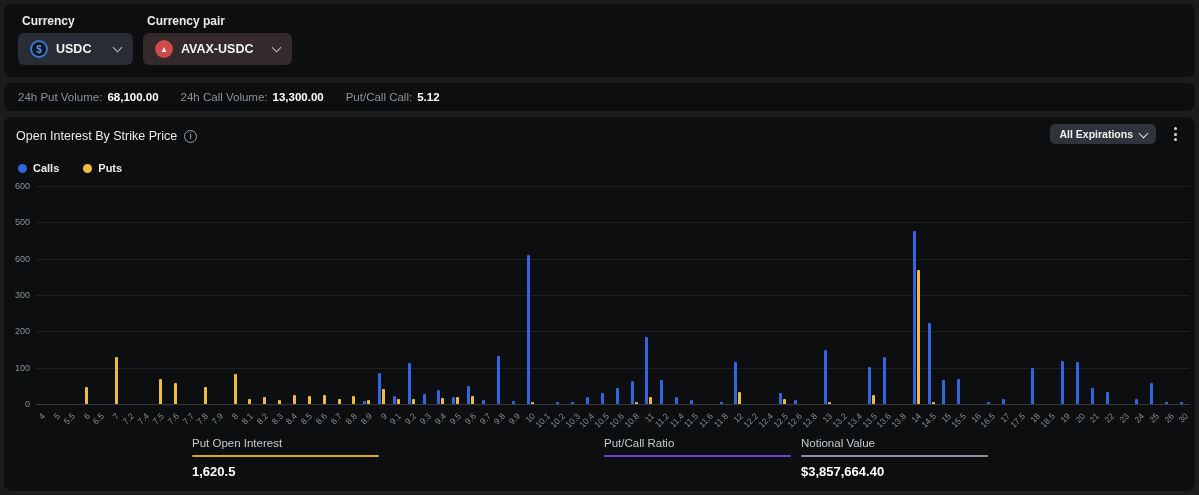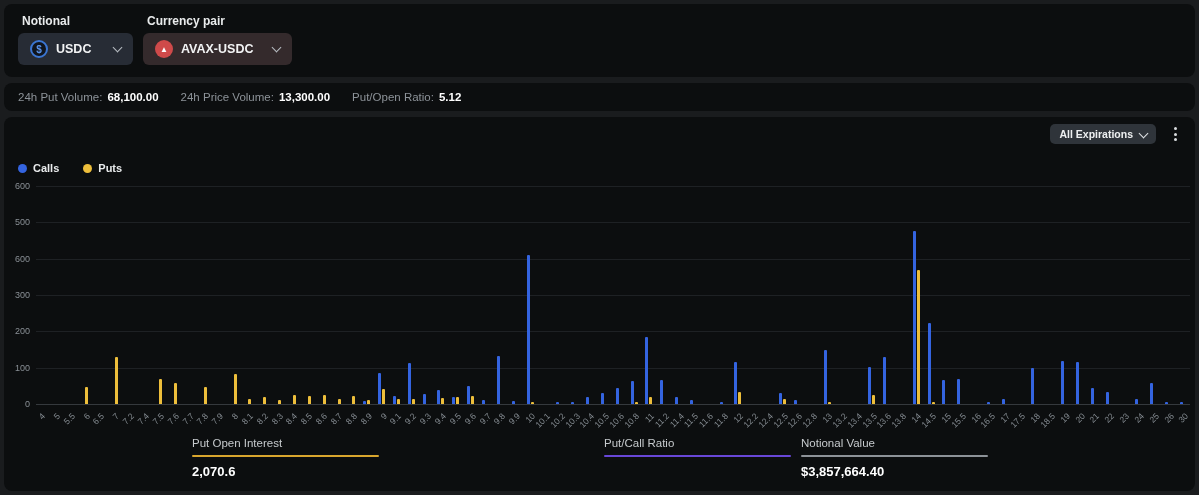--- a/index.html
+++ b/index.html
@@ -46,21 +46,21 @@
   .fstat .flbl{font-size:11.5px;color:#c6cacd;}
   .fstat .fline{height:2px;margin-top:6px;border-radius:1px;}
   .fstat .fval{margin-top:7px;font-size:13px;font-weight:bold;color:#ffffff;}
 </style>
 </head>
 <body>
 
 <div id="app">
 
   <div class="panel" id="controls-panel">
-    <div class="ctl-label" style="left:18px">Notional</div>
+    <div class="ctl-label" style="left:18px">Currency</div>
     <div class="ctl-label" style="left:143px">Currency pair</div>
 
     <div class="dd-btn" id="currency-btn">
       <span class="coin usdc">$</span>
       <span class="val">USDC</span>
       <span class="chev"></span>
     </div>
 
     <div class="dd-btn" id="pair-btn">
       <span class="coin avax">▲</span>
@@ -68,30 +68,34 @@
       <span class="chev"></span>
     </div>
   </div>
 
   <div class="panel" id="volume-panel">
     <div class="vstat">
       <span class="lbl">24h Put Volume:</span>
       <span class="v">68,100.00</span>
     </div>
     <div class="vstat">
-      <span class="lbl">24h Price Volume:</span>
+      <span class="lbl">24h Call Volume:</span>
       <span class="v">13,300.00</span>
     </div>
     <div class="vstat">
-      <span class="lbl">Put/Open Ratio:</span>
+      <span class="lbl">Put/Call Call:</span>
       <span class="v">5.12</span>
     </div>
   </div>
 
   <div class="panel" id="chart-panel">
+    <div id="chart-title-row">
+      <span id="chart-title">Open Interest By Strike Price</span>
+      <span class="info">i</span>
+    </div>
 
     <div id="expiry-btn">
       <span class="val">All Expirations</span>
       <span class="chev"></span>
     </div>
     <div id="kebab">
         <i></i>
         <i></i>
         <i></i>
       </div>
@@ -272,21 +276,21 @@
         <div class="xlab" style="left: 1069.75px; top: 294px;">25</div>
         <div class="bar" style="left: 1161.1px; top: 285px; height: 2px; background: rgb(52, 100, 224);"></div>
         <div class="xlab" style="left: 1084.6px; top: 294px;">26</div>
         <div class="bar" style="left: 1175.95px; top: 285px; height: 2px; background: rgb(52, 100, 224);"></div>
         <div class="xlab" style="left: 1099.45px; top: 294px;">30</div>
       </div>
 
     <div class="fstat" style="left:188px">
       <div class="flbl">Put Open Interest</div>
       <div class="fline" style="background: rgb(217, 166, 46);"></div>
-      <div class="fval">2,070.6</div>
+      <div class="fval">1,620.5</div>
     </div>
     <div class="fstat" style="left:600px">
       <div class="flbl">Put/Call Ratio</div>
       <div class="fline" style="background: rgb(104, 71, 216);"></div>
     </div>
     <div class="fstat" style="left:797px">
       <div class="flbl">Notional Value</div>
       <div class="fline" style="background: rgb(141, 146, 152);"></div>
       <div class="fval">$3,857,664.40</div>
     </div>

